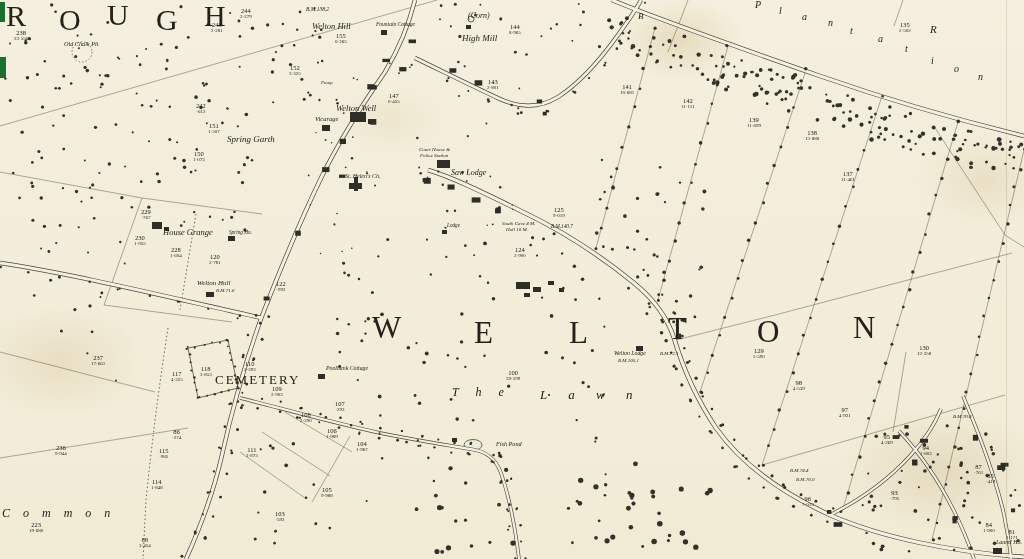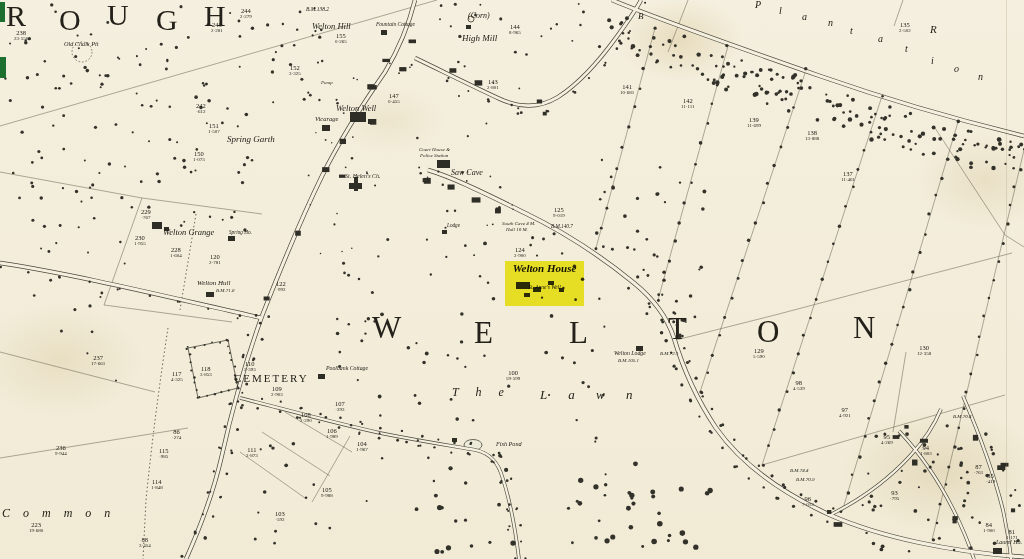--- a/index.html
+++ b/index.html
@@ -1076,24 +1076,20 @@
       <rect x="892.6270404737528" y="435.1622264581891" width="6.735431414330378" height="3.759126450167969" fill="#2e2d26"></rect>
       <rect x="904.3611590911545" y="425.05516846023585" width="4.255642352858558" height="3.5738525830674917" fill="#2e2d26"></rect>
       <rect x="912.0423298901537" y="459.5323989081113" width="5.419280538102612" height="5.975160231348127" fill="#2e2d26"></rect>
       <rect x="952.4956183405582" y="518.7436517389834" width="4.18730484531261" height="4.621198075823486" fill="#2e2d26"></rect>
       <rect x="952.4577995842548" y="516.1257157310084" width="5.384374903282151" height="3.9672588435932994" fill="#2e2d26"></rect>
       <rect x="972.8836979271506" y="434.8506954712255" width="5.208722873125225" height="5.826235704822466" fill="#2e2d26"></rect>
       <rect x="1000.526008608743" y="462.8161472933597" width="7.954706820659339" height="3.8025231692008674" fill="#2e2d26"></rect>
       <rect x="997.219551560515" y="465.2975934425857" width="8.09545391681604" height="4.708733780309558" fill="#2e2d26"></rect>
       <rect x="1010.9551297704596" y="508.42071144392827" width="4.146517213433981" height="3.86728325067088" fill="#2e2d26"></rect>
     </svg>
-  <div class="hl">
-    <div class="hl-title">Welton House</div>
-    <div class="hl-sub">St. Anne's Well</div>
-  </div>
   <div id="gm1" class="gm"></div>
   <div id="gm2" class="gm"></div>
   <div class="crease"></div>
   <div id="labels-layer">
       <span class="lbl" style="left: 6px; top: 1px; font-size: 30px;">R</span>
       <span class="lbl" style="left: 59px; top: 5px; font-size: 30px;">O</span>
       <span class="lbl" style="left: 107px; top: 0px; font-size: 30px;">U</span>
       <span class="lbl" style="left: 156px; top: 5px; font-size: 30px;">G</span>
       <span class="lbl" style="left: 204px; top: 1px; font-size: 30px;">H</span>
       <span class="lbl" style="left: 372px; top: 312px; font-size: 31px;">W</span>
@@ -1119,29 +1115,29 @@
       <span class="lbl" style="left: 930px; top: 24px; font-size: 11px; font-style: italic;">R</span>
       <span class="lbl" style="left: 462px; top: 2px; font-size: 9px; font-style: italic; margin-top: 32px;">High Mill</span>
       <span class="lbl" style="left: 468px; top: 12px; font-size: 8px; font-style: italic;">(Corn)</span>
       <span class="lbl" style="left: 376px; top: 22px; font-size: 5.5px; font-style: italic;">Fountain Cottage</span>
       <span class="lbl" style="left: 312px; top: 22px; font-size: 8.5px; font-style: italic;">Welton Hill</span>
       <span class="lbl" style="left: 306px; top: 7px; font-size: 5.5px; font-style: italic;">B.M.138.2</span>
       <span class="lbl" style="left: 336px; top: 104px; font-size: 8.5px; font-style: italic;">Welton Well</span>
       <span class="lbl" style="left: 315px; top: 116px; font-size: 6.5px; font-style: italic;">Vicarage</span>
       <span class="lbl" style="left: 227px; top: 135px; font-size: 9px; font-style: italic;">Spring Garth</span>
       <span class="lbl" style="left: 321px; top: 80px; font-size: 5px; font-style: italic;">Pump</span>
-      <span class="lbl" style="left: 451px; top: 169px; font-size: 8px; font-style: italic;">Saw Cave</span>
+      <span class="lbl" style="left: 451px; top: 169px; font-size: 8px; font-style: italic;">Saw Lodge</span>
       <span class="lbl" style="left: 345px; top: 173px; font-size: 6px; font-style: italic;">St. Helen's Ch.</span>
       <span class="lbl" style="left: 419px; top: 147px; font-size: 5px; font-style: italic;">Court House &amp;</span>
       <span class="lbl" style="left: 420px; top: 153px; font-size: 5px; font-style: italic;">Police Station</span>
-      <span class="lbl" style="left: 163px; top: 228px; font-size: 8.5px; font-style: italic;">Welton Grange</span>
+      <span class="lbl" style="left: 163px; top: 228px; font-size: 8.5px; font-style: italic;">House Grange</span>
       <span class="lbl" style="left: 229px; top: 230px; font-size: 5.2px; font-style: italic;">Spring Ho.</span>
       <span class="lbl" style="left: 197px; top: 280px; font-size: 7px; font-style: italic;">Welton Hull</span>
       <span class="lbl" style="left: 216px; top: 288px; font-size: 5px; font-style: italic;">B.M.71.8</span>
-      <span class="lbl" style="left: 234px; top: 373px; font-size: 11px; letter-spacing: 2px;">CEMETERY</span>
+      <span class="lbl" style="left: 215px; top: 373px; font-size: 13px; letter-spacing: 2px;">CEMETERY</span>
       <span class="lbl" style="left: 326px; top: 366px; font-size: 5.8px; font-style: italic;">Poolbank Cottage</span>
       <span class="lbl" style="left: 496px; top: 441px; font-size: 6.2px; font-style: italic;">Fish Pond</span>
       <span class="lbl" style="left: 614px; top: 351px; font-size: 5.8px; font-style: italic;">Welton Lodge</span>
       <span class="lbl" style="left: 618px; top: 358px; font-size: 5px; font-style: italic;">B.M.105.1</span>
       <span class="lbl" style="left: 64px; top: 41px; font-size: 6.2px; font-style: italic;">Old Chalk Pit</span>
       <span class="lbl" style="left: 502px; top: 221px; font-size: 5px; font-style: italic;">South Cave 4 M.</span>
       <span class="lbl" style="left: 506px; top: 227px; font-size: 5px; font-style: italic;">Hull 10 M.</span>
       <span class="lbl" style="left: 551px; top: 224px; font-size: 5.2px; font-style: italic;">B.M.140.7</span>
       <span class="lbl" style="left: 660px; top: 351px; font-size: 5px; font-style: italic;">B.M.72.1</span>
       <span class="lbl" style="left: 790px; top: 468px; font-size: 5px; font-style: italic;">B.M.74.4</span>

